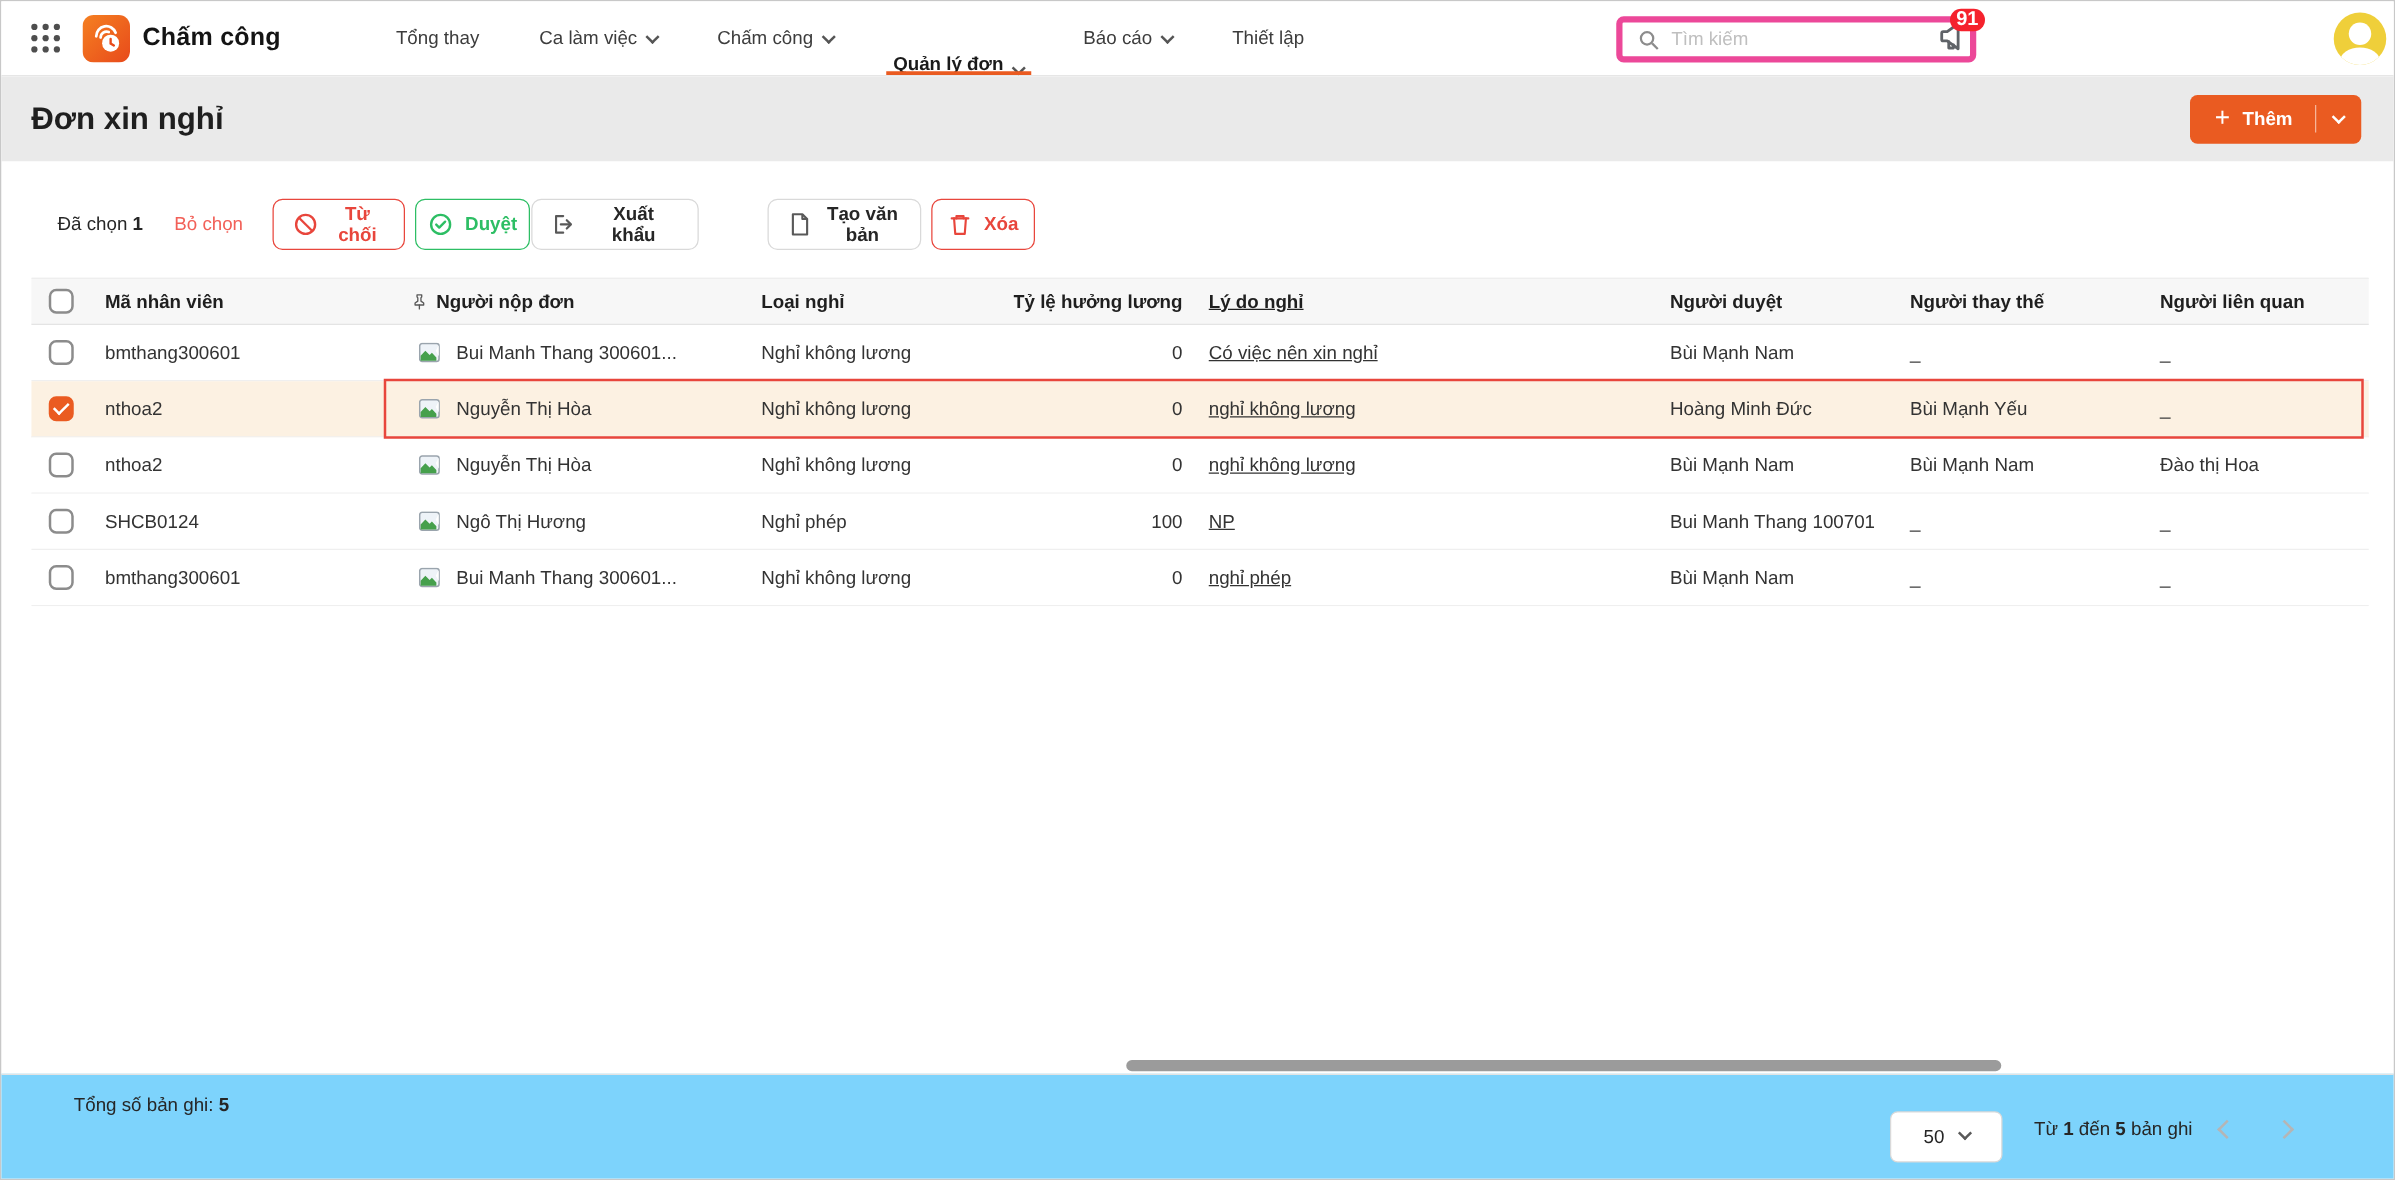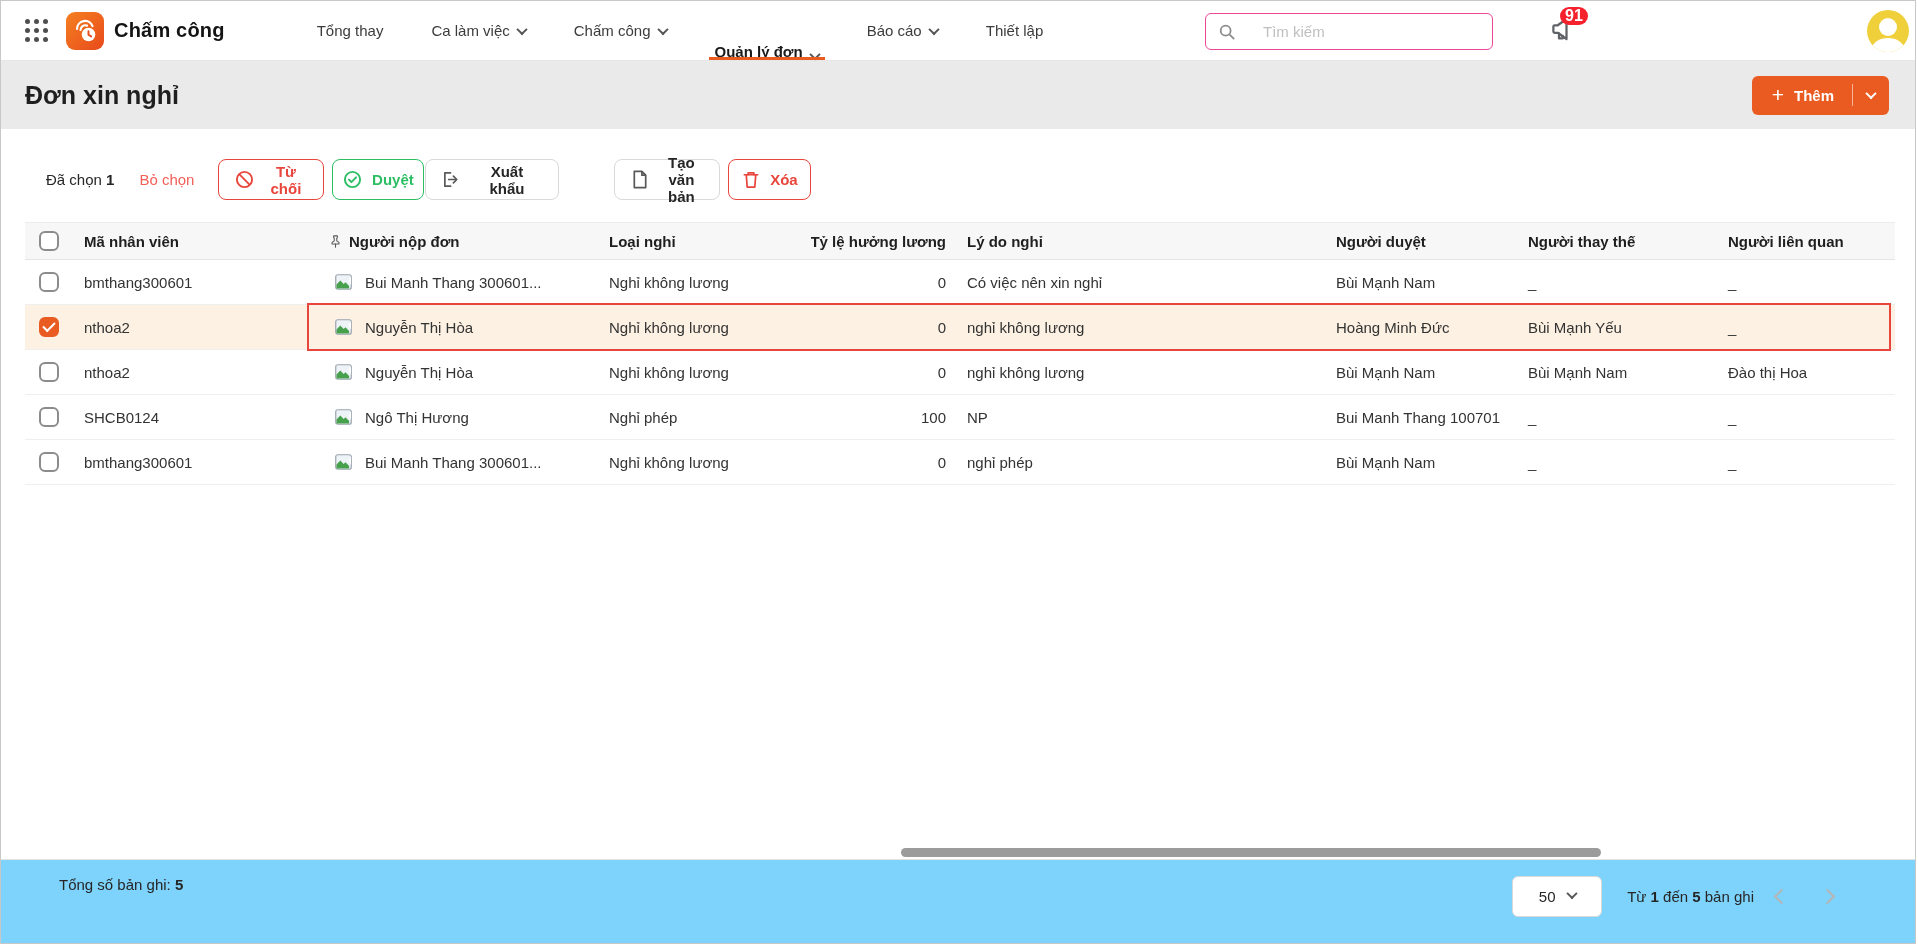--- a/index.html
+++ b/index.html
@@ -11,21 +11,21 @@
   .topnav { position:relative; height:60px; display:flex; align-items:center; padding-left:24px; border-bottom:1px solid #e6e6e6; background:#fff; }
   .grid-icon { display:grid; grid-template-columns:repeat(3,5px); grid-gap:4px; margin-right:18px; cursor:pointer; }
   .grid-icon i { width:5px; height:5px; border-radius:50%; background:#4e4e4e; }
   .logo { width:38px; height:38px; margin-right:10px; cursor:pointer; }
   .app-title { font-size:20px; font-weight:700; color:#141414; letter-spacing:.2px; }
   .nav-items { display:flex; height:100%; margin-left:92px; }
   .nav-item { position:relative; display:flex; align-items:center; gap:8px; margin-right:48px; color:#3c3c3c; font-size:15px; cursor:pointer; white-space:nowrap; }
   .nav-item.active { font-weight:700; color:#1a1a1a;align-items:flex-end; }
   .nav-item.active::after { content:""; position:absolute; left:-6px; right:-6px; bottom:0; height:3px; background:var(--brand); }
   .chev { width:8px; height:8px; border-right:2px solid #555; border-bottom:2px solid #555; transform:rotate(45deg) translate(-1px,-1px); }
-  .search { position:absolute; left:1204px; top:12px; width:288px; height:37px; border:1px solid #ec4899; border-radius:6px; display:flex; align-items:center; padding:0 12px; gap:27px; background:#fff; }
+  .search { position:absolute; left:1292px; top:12px; width:288px; height:37px; border:5px solid #ec4899; border-radius:6px; display:flex; align-items:center; padding:0 12px; gap:9px; background:#fff; }
   .search input { border:0; outline:0; flex:1; font-size:15px; color:#333; font-family:inherit; }
   .search input::placeholder { color:#bfbfbf; }
   .notif { position:absolute; left:1548px; top:13px; width:40px; height:34px; cursor:pointer; }
   .notif .badge { position:absolute; top:-7px; left:11px; min-width:26px; height:18px; border-radius:9px; background:var(--badge); color:#fff; font-size:16px; font-weight:700; display:flex; align-items:center; justify-content:center; padding:0 5px; }
   .avatar { position:absolute; left:1866px; top:9px; width:42px; height:42px; border-radius:50%; background:var(--avatar-bg); overflow:hidden; cursor:pointer; }
   .avatar .head { position:absolute; left:12px; top:8px; width:18px; height:18px; border-radius:50%; background:#fff; }
   .avatar .body { position:absolute; left:5px; top:28px; width:32px; height:22px; border-radius:50%; background:#fff; }
 
   
   .page-header { height:68px; background:#eaeaea; display:flex; align-items:center; padding:0 26px 0 24px; }
@@ -40,53 +40,53 @@
   .sel-info { margin-left:21px; color:#262626; }
   .sel-info b { font-weight:700; }
   .deselect { margin-left:25px; color:var(--danger-light); cursor:pointer; }
   .tbtn { display:inline-flex; align-items:center; justify-content:center; gap:10px; height:41px; border-radius:8px; border:1px solid #d9d9d9; background:#fff; color:#262626; font-size:15px; font-weight:600; font-family:inherit; cursor:pointer; padding:0 16px; }
   .tbtn svg { flex:0 0 auto; }
   .tbtn.red { border-color:var(--danger); color:var(--danger); }
   .tbtn.green { border-color:var(--success); color:var(--success); }
   .btn-reject { margin-left:24px; width:106px; }
   .btn-approve { margin-left:8px; width:92px; }
   .btn-export { margin-left:1px; width:134px; }
-  .btn-createdoc { margin-left:55px; width:106px; }
+  .btn-createdoc { margin-left:55px; width:123px; }
   .btn-delete { margin-left:8px; width:83px; }
 
   
   .table { margin:22px 0 0 24px; width:1870px; overflow:hidden; }
   .thead, .trow { display:flex; width:1941px; align-items:center; }
   .thead { height:38px; background:#f7f7f7; border-top:1px solid #ececec; border-bottom:1px solid #e4e4e4; font-weight:700; color:#1f1f1f; }
   .trow { height:45px; border-bottom:1px solid #efefef; position:relative; background:#fff; cursor:pointer; }
   .trow.highlighted { background:var(--row-highlight); }
   .row-outline { display:none; }
   .trow.highlighted .row-outline { display:block; position:absolute; left:282px; width:1584px; top:-2px; bottom:-2px; border:2px solid var(--danger); pointer-events:none; z-index:2; }
   .cell { display:flex; align-items:center; height:100%; overflow:hidden; white-space:nowrap; }
   .c-cb   { width:59px;  padding-left:14px; }
   .c-ma   { width:223px; padding-right:10px; }
   .c-nop  { width:294px; padding-left:28px; gap:10px; }
   .thead .c-nop { padding-left:21px; gap:6px; }
   .c-loai { width:210px; padding-left:8px; }
   .c-tyle { width:145px; justify-content:flex-end; padding-right:10px; }
-  .c-lydo { width:370px; padding-left:11px; }
+  .c-lydo { width:370px; padding-left:11px;text-decoration:underline; }
   .c-duyet{ width:190px; padding-left:10px; }
   .c-thay { width:200px; padding-left:12px; }
   .c-lien { width:250px; padding-left:12px; }
   .cb { width:20px; height:20px; border:2px solid #8c8c8c; border-radius:6px; background:#fff; display:flex; align-items:center; justify-content:center; cursor:pointer; }
   .cb.checked { background:var(--brand); border-color:var(--brand); }
   .cb.checked::after { content:""; width:10px; height:5px; border-left:2.5px solid #fff; border-bottom:2.5px solid #fff; transform:rotate(-45deg); margin-bottom:3px; }
   .imgph { flex:0 0 auto; display:flex; }
 
   
   .hscroll-thumb { position:absolute; left:900px; top:847px; width:700px; height:9px; border-radius:5px; background:#9b9b9b; cursor:grab; }
   .footer { position:absolute; left:0; right:0; top:858px; bottom:0; background:#7dd3fc; border-top:1px solid #e3e3e3; display:flex; align-items:flex-start; padding:16px 73px 0 58px; color:#262626; }
   .total b { font-weight:700; }
   .footer-right { margin-left:auto; display:flex; align-items:center; }
-  .pagesize { width:90px; height:41px; background:#fff; border:1px solid #d9d9d9; border-radius:6px; display:flex; align-items:center; justify-content:center; gap:12px; cursor:pointer; }
+  .pagesize { width:90px; height:41px; background:#fff; border:1px solid #d9d9d9; border-radius:6px; display:flex; align-items:center; justify-content:center; gap:12px; cursor:pointer;margin-top:13px; }
   .pagesize .chev { border-color:#595959; margin-top:-3px; }
   .range { margin-left:25px; }
   .range b { font-weight:700; }
   .pg { width:30px; height:30px; display:flex; align-items:center; justify-content:center; cursor:pointer; }
   .pg-prev { margin-left:12px; }
   .pg-next { margin-left:16px; }
   .pg .arr { width:11px; height:11px; border-right:2px solid #b5b5b5; border-bottom:2px solid #b5b5b5; }
   .pg-prev .arr { transform:rotate(135deg); }
   .pg-next .arr { transform:rotate(-45deg); }
 </style>

